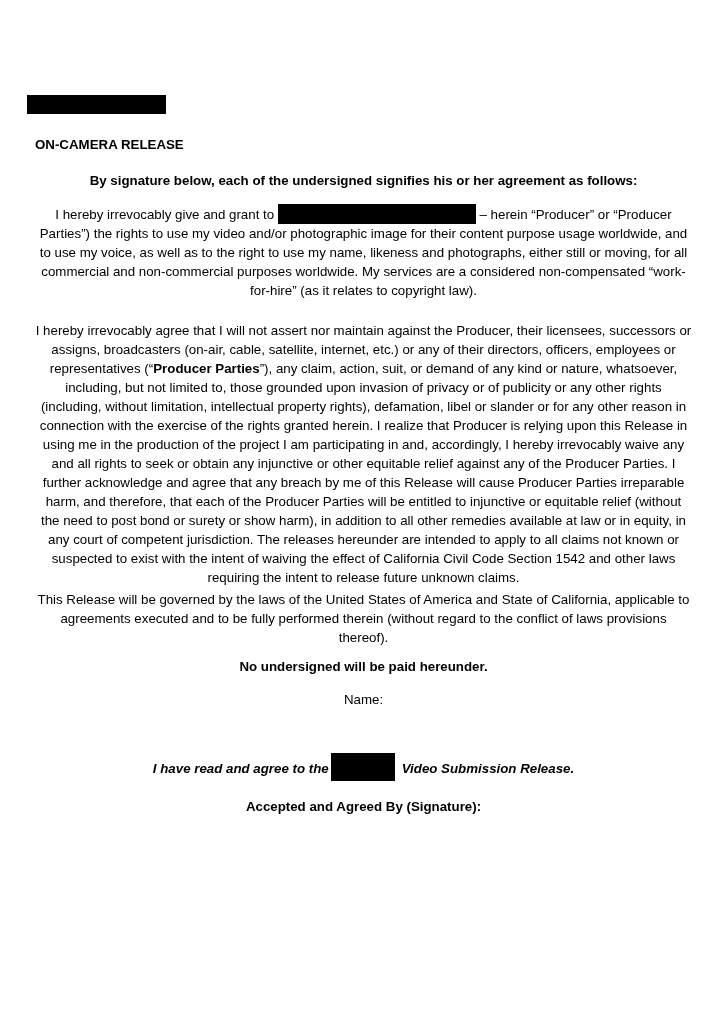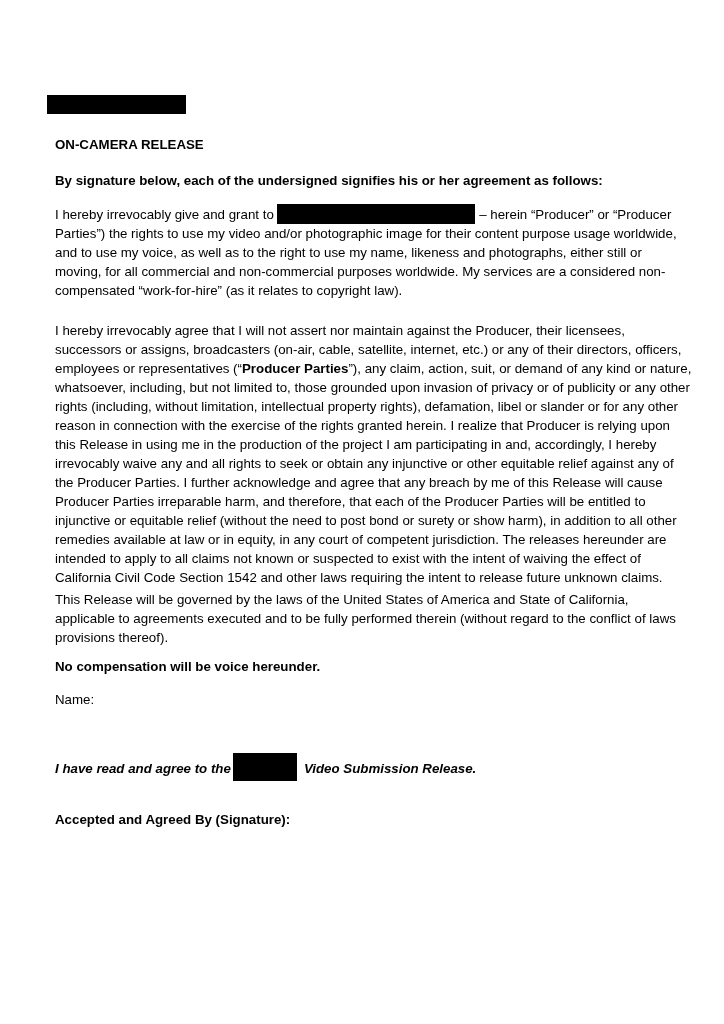--- a/index.html
+++ b/index.html
@@ -5,21 +5,21 @@
   html, body {
     margin: 0;
     padding: 0;
     background: #ffffff;
   }
   .page {
     position: relative;
     width: 724px;
     height: 1024px;
     box-sizing: border-box;
-    padding: 95px 32px 0 55px;
+    padding: 95px 32px 0 35px;
     background: #ffffff;
     color: #000000;
     font-family: "Liberation Sans", "DejaVu Sans", sans-serif;
     font-size: 13.3px;
     line-height: 19px;
     overflow: hidden;
   }
   .redaction {
     background: #000000;
     display: inline-block;
@@ -44,46 +44,47 @@
     margin-right: 7px;
   }
   h1.doc-title {
     font-size: 13.3px;
     line-height: 19px;
     font-weight: bold;
     margin: 0 0 17px 0;
   }
   p {
     margin: 0 0 14px 0;
+    text-align: center;
   }
   p.para1 { margin-bottom: 21px; }
   p.para2 { margin-bottom: 3px; }
   p.para3 { margin-bottom: 10px; }
   .bold { font-weight: bold; }
   .bold-italic { font-weight: bold; font-style: italic; }
-  p.agreement-line { margin-top: 44px; margin-bottom: 29px; }
+  p.agreement-line { margin-top: 44px; margin-bottom: 16px; }
 </style>
 </head>
 <body>
 
 <div class="page">
 
   <span class="redaction redaction-bar-top"></span>
 
   <h1 class="doc-title">ON-CAMERA RELEASE</h1>
 
   <p class="bold intro">By signature below, each of the undersigned signifies his or her agreement as follows:</p>
 
   <p class="para1"><span>I hereby irrevocably give and grant to </span><span class="redaction redaction-inline-producer"></span><span> – herein “Producer” or “Producer Parties”) the rights to use my video and/or photographic image for their content purpose usage worldwide, and to use my voice, as well as to the right to use my name, likeness and photographs, either still or moving, for all commercial and non-commercial purposes worldwide. My services are a considered non-compensated “work-for-hire” (as it relates to copyright law).</span></p>
 
   <p class="para2"><span>I hereby irrevocably agree that I will not assert nor maintain against the Producer, their licensees, successors or assigns, broadcasters (on-air, cable, satellite, internet, etc.) or any of their directors, officers, employees or representatives (“</span><span class="bold">Producer Parties</span><span>”), any claim, action, suit, or demand of any kind or nature, whatsoever, including, but not limited to, those grounded upon invasion of privacy or of publicity or any other rights (including, without limitation, intellectual property rights), defamation, libel or slander or for any other reason in connection with the exercise of the rights granted herein. I realize that Producer is relying upon this Release in using me in the production of the project I am participating in and, accordingly, I hereby irrevocably waive any and all rights to seek or obtain any injunctive or other equitable relief against any of the Producer Parties. I further acknowledge and agree that any breach by me of this Release will cause Producer Parties irreparable harm, and therefore, that each of the Producer Parties will be entitled to injunctive or equitable relief (without the need to post bond or surety or show harm), in addition to all other remedies available at law or in equity, in any court of competent jurisdiction. The releases hereunder are intended to apply to all claims not known or suspected to exist with the intent of waiving the effect of California Civil Code Section 1542 and other laws requiring the intent to release future unknown claims.</span></p>
 
   <p class="para3">This Release will be governed by the laws of the United States of America and State of California, applicable to agreements executed and to be fully performed therein (without regard to the conflict of laws provisions thereof).</p>
 
-  <p class="bold">No compensation will be voice hereunder.</p>
+  <p class="bold">No undersigned will be paid hereunder.</p>
 
   <p>Name:</p>
 
 
 
 
   <p class="bold-italic agreement-line"><span>I have read and agree to the</span><span class="redaction redaction-inline-brand"></span><span>Video Submission Release.</span></p>
 
   <p class="bold">Accepted and Agreed By (Signature):</p>
 

